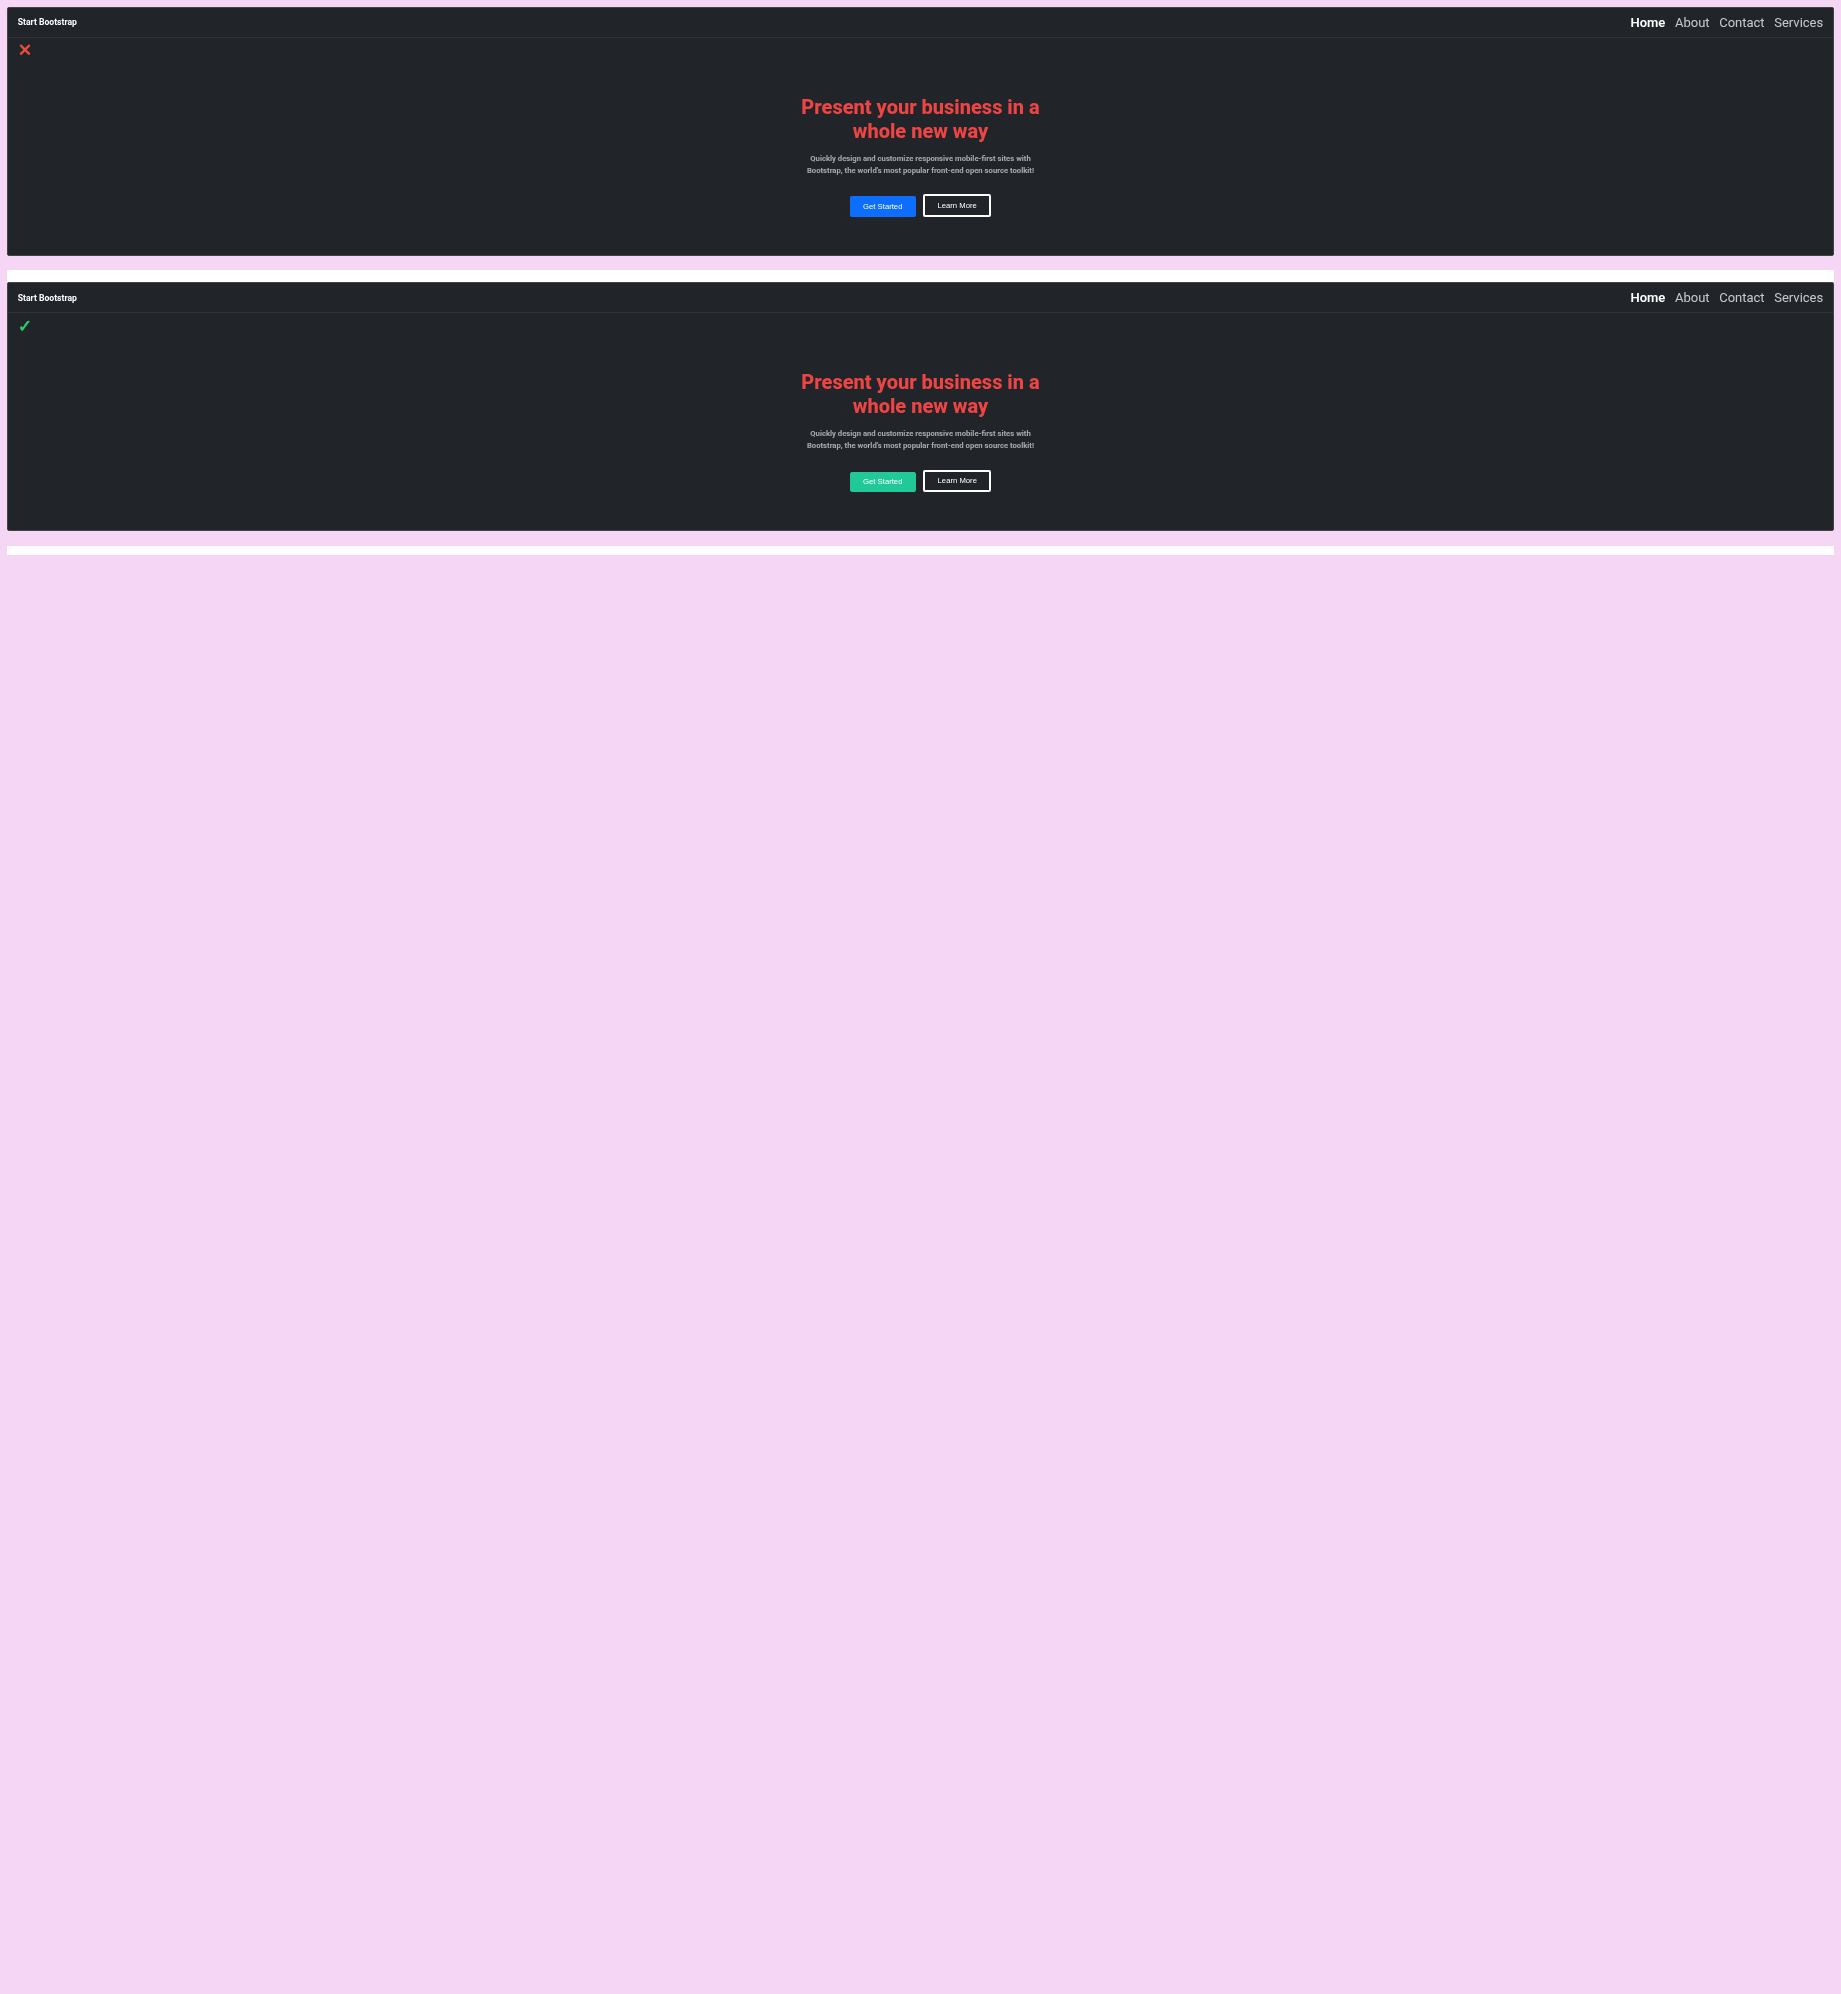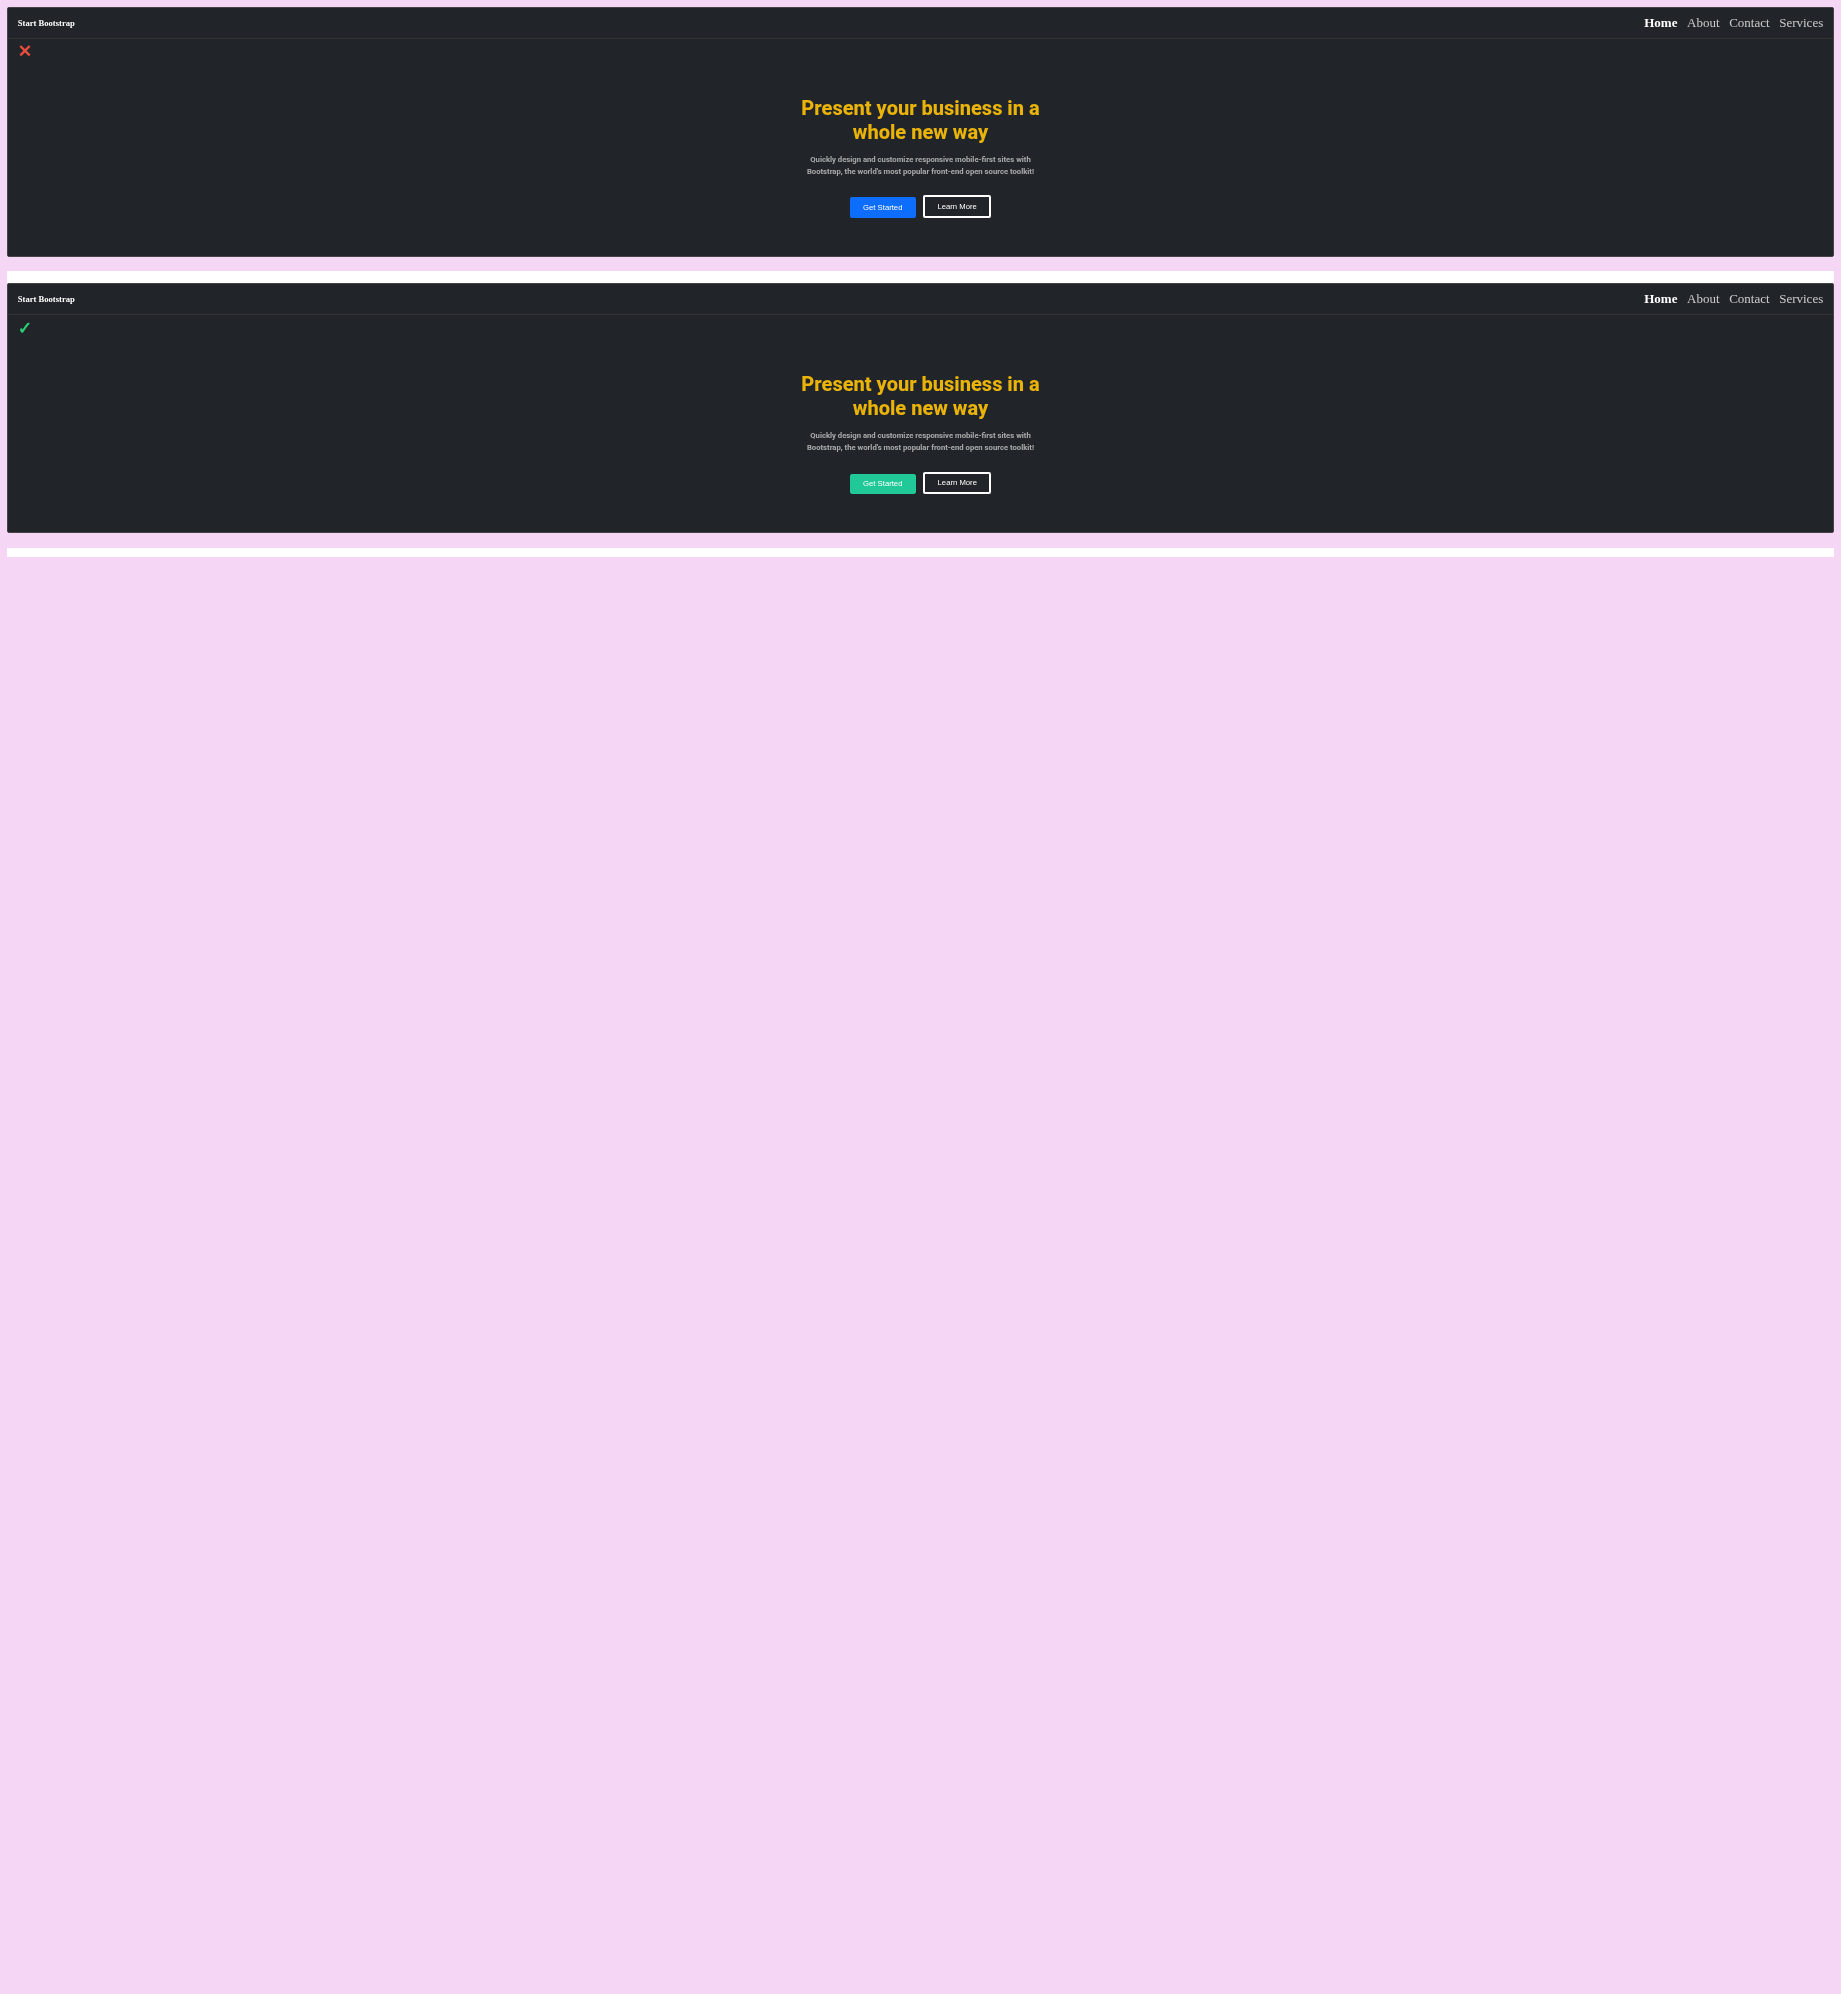--- a/index.html
+++ b/index.html
@@ -23,21 +23,20 @@
     }
 
     
     .navbar {
       display: flex;
       align-items: center;
       justify-content: space-between;
       padding: 6.7px 9.6px;
       background: #212529;
       border-bottom: 0.5px solid #333;
-      font-family: Liberation Serif, serif;
     }
 
     .navbar-brand {
       color: #ffffff;
       font-weight: 700;
       font-size: 8.6px;
       text-decoration: none;
     }
 
     .navbar-nav {
@@ -82,21 +81,21 @@
     }
 
     
     .hero {
       background: #212529;
       text-align: center;
       padding: 29px 9.6px 38px;
     }
 
     .hero h1 {
-      color: #eab308;
+      color: #ef4444;
       font-size: 20px;
       font-weight: 800;
       line-height: 1.2;
       margin-bottom: 9.6px;
       max-width: 288px;
       margin-left: auto;
       margin-right: auto;
     }
 
     .hero p {

